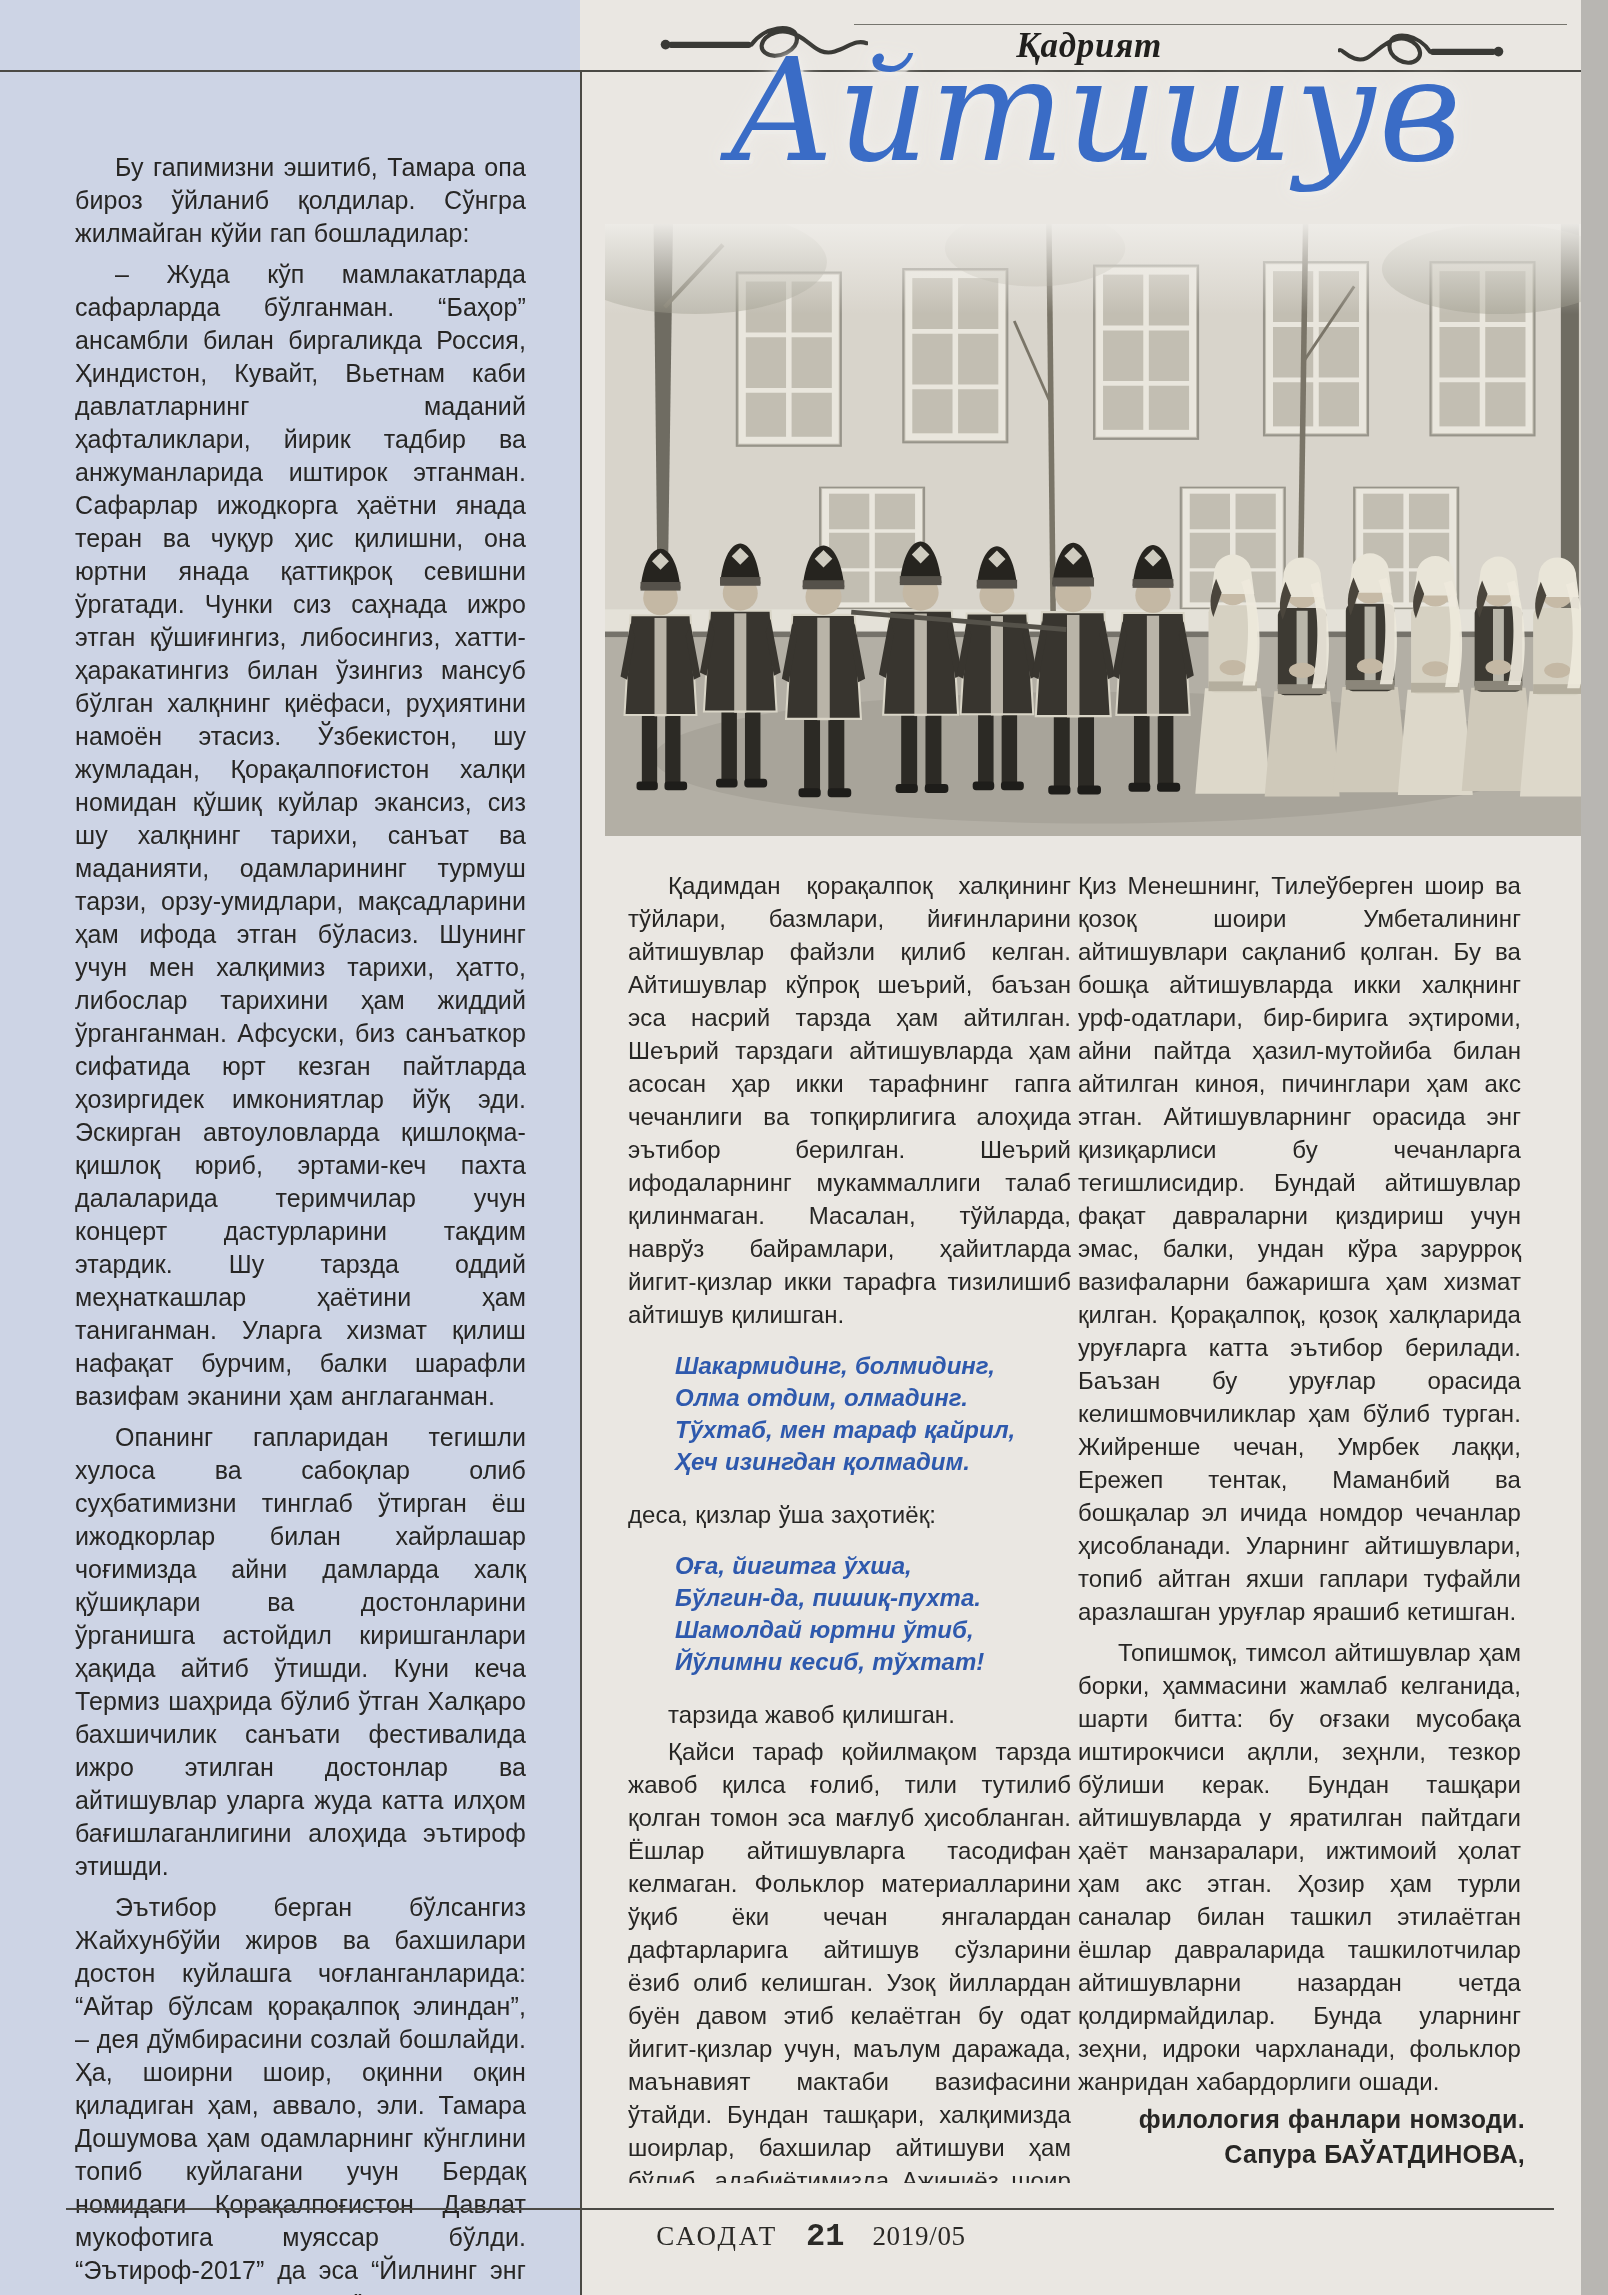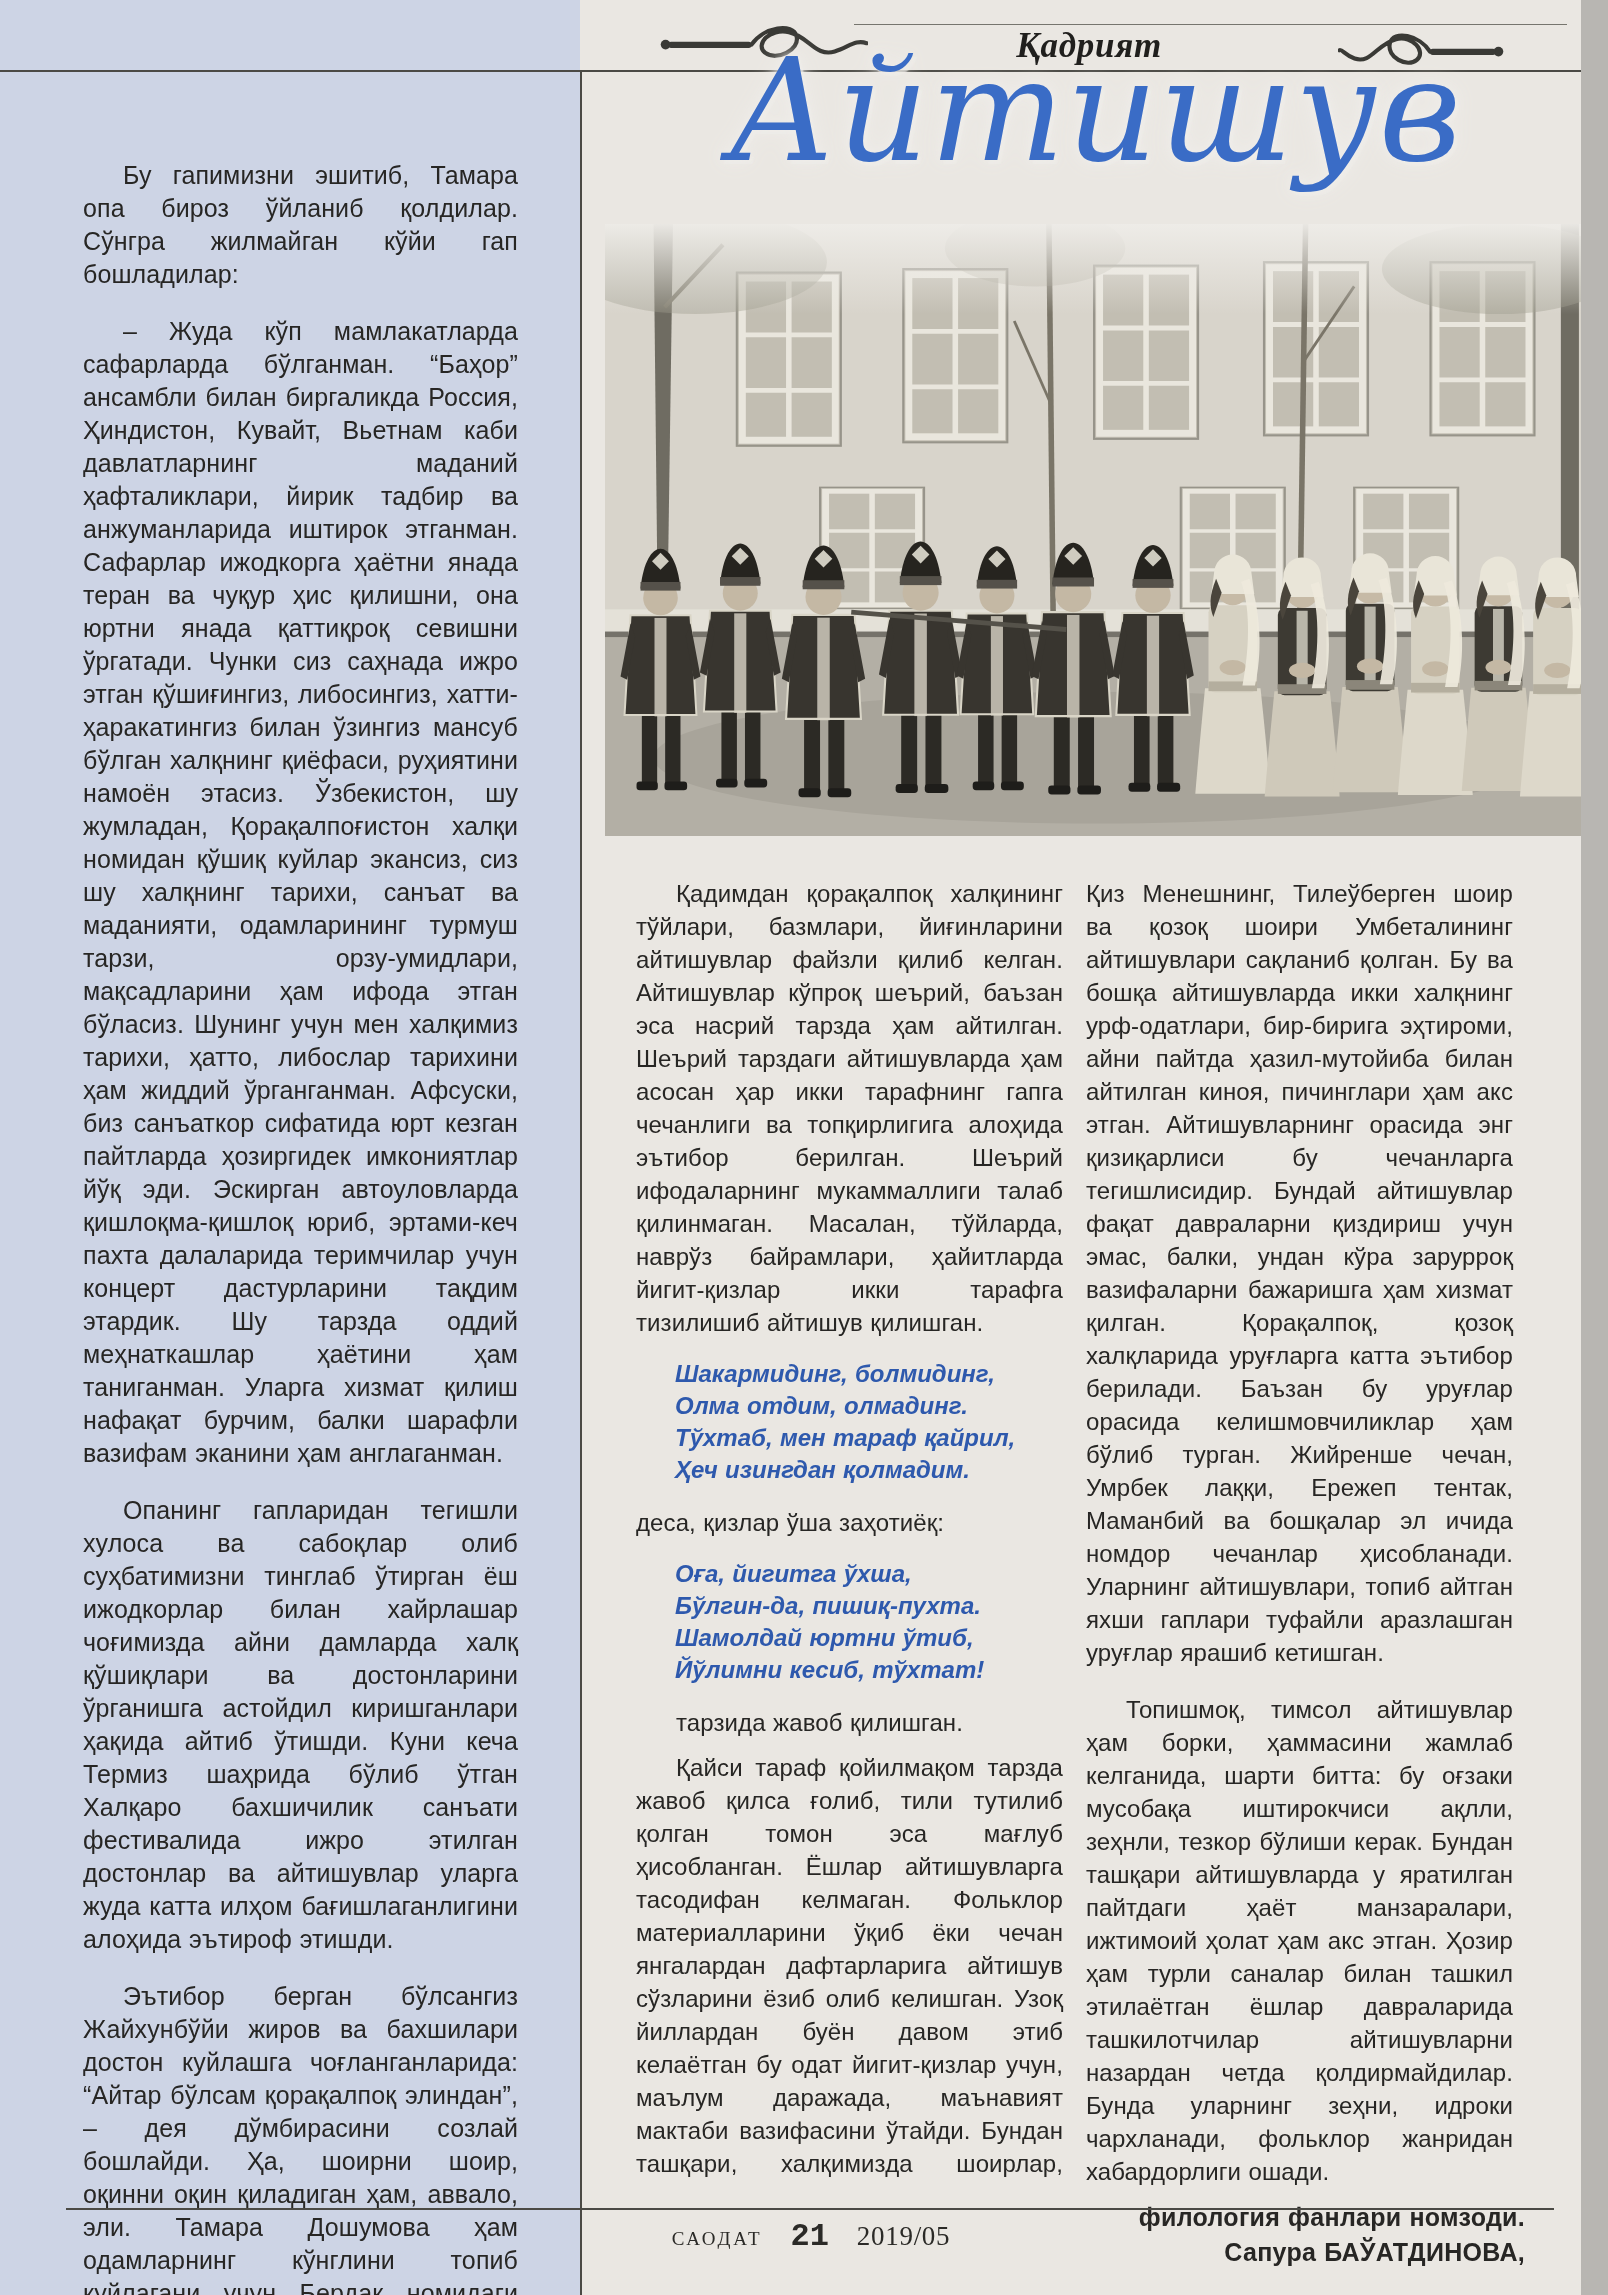--- a/index.html
+++ b/index.html
@@ -17,35 +17,35 @@
   .flourish svg{display:block;}
   .article-title{position:absolute;left:624px;top:28px;width:943px;text-align:center;z-index:5;
           font-family:"DejaVu Serif",serif;font-style:italic;font-weight:normal;font-size:142px;
           color:#3a6cc6;letter-spacing:1.4px;
           text-shadow:0 0 11px #efedea,0 0 23.6px #efedea,3.5px 3.5px 1.4px rgba(238,236,232,.65);}
   .photo{position:absolute;left:605px;top:224px;width:985px;height:612px;z-index:1;
          box-shadow:0 0 0 0.7px #c9c5bb inset;}
   .photo svg{display:block;width:100%;height:100%;}
 
   .col{font-size:24px;line-height:33px;text-align:justify;letter-spacing:0.1px;word-spacing:0.7px;}
-  .col p{margin:12px;text-indent:40px;}
+  .col p{margin:4px;text-indent:40px;}
   .col p.noindent{text-indent:0;}
   .col-left{position:absolute;left:71px;top:147px;width:459px;height:2033px;
             display:flex;flex-direction:column;font-size:25px;line-height:33px;}
   .col-mid{position:absolute;left:624px;top:865px;width:451px;height:1318px;overflow:hidden;}
   .col-right{position:absolute;left:1074px;top:865px;width:451px;height:1261px;
              display:flex;flex-direction:column;}
   .poem{margin:19.4px 0 19.4px 51px;color:#2e59ad;font-weight:bold;font-style:italic;
         line-height:32px;text-align:left;letter-spacing:0;}
   .sig{font-weight:bold;text-align:right;letter-spacing:0.3px;}
   .sig-right{margin-top:auto;line-height:35px;font-size:25px;}
   .foot-rule{position:absolute;left:66px;top:2208px;width:1488px;height:2.1px;background:#4b4a45;}
   .footer{position:absolute;left:589px;top:2218px;width:444px;display:flex;justify-content:center;
           align-items:baseline;gap:28px;font-family:"Liberation Serif",serif;color:#2b2a27;}
-  .footer .mag{font-size:19px;letter-spacing:2.8px;}
+  .footer .mag{font-size:27px;letter-spacing:2.8px;}
   .footer .num{font-family:Liberation Mono, monospace;font-size:32px;font-weight:bold;}
   .footer .iss{font-size:27px;letter-spacing:0.7px;}
 </style>
 </head>
 <body>
 
 <div class="page">
 
   <div class="left-band"></div>
   <div class="band-top-line"></div>

